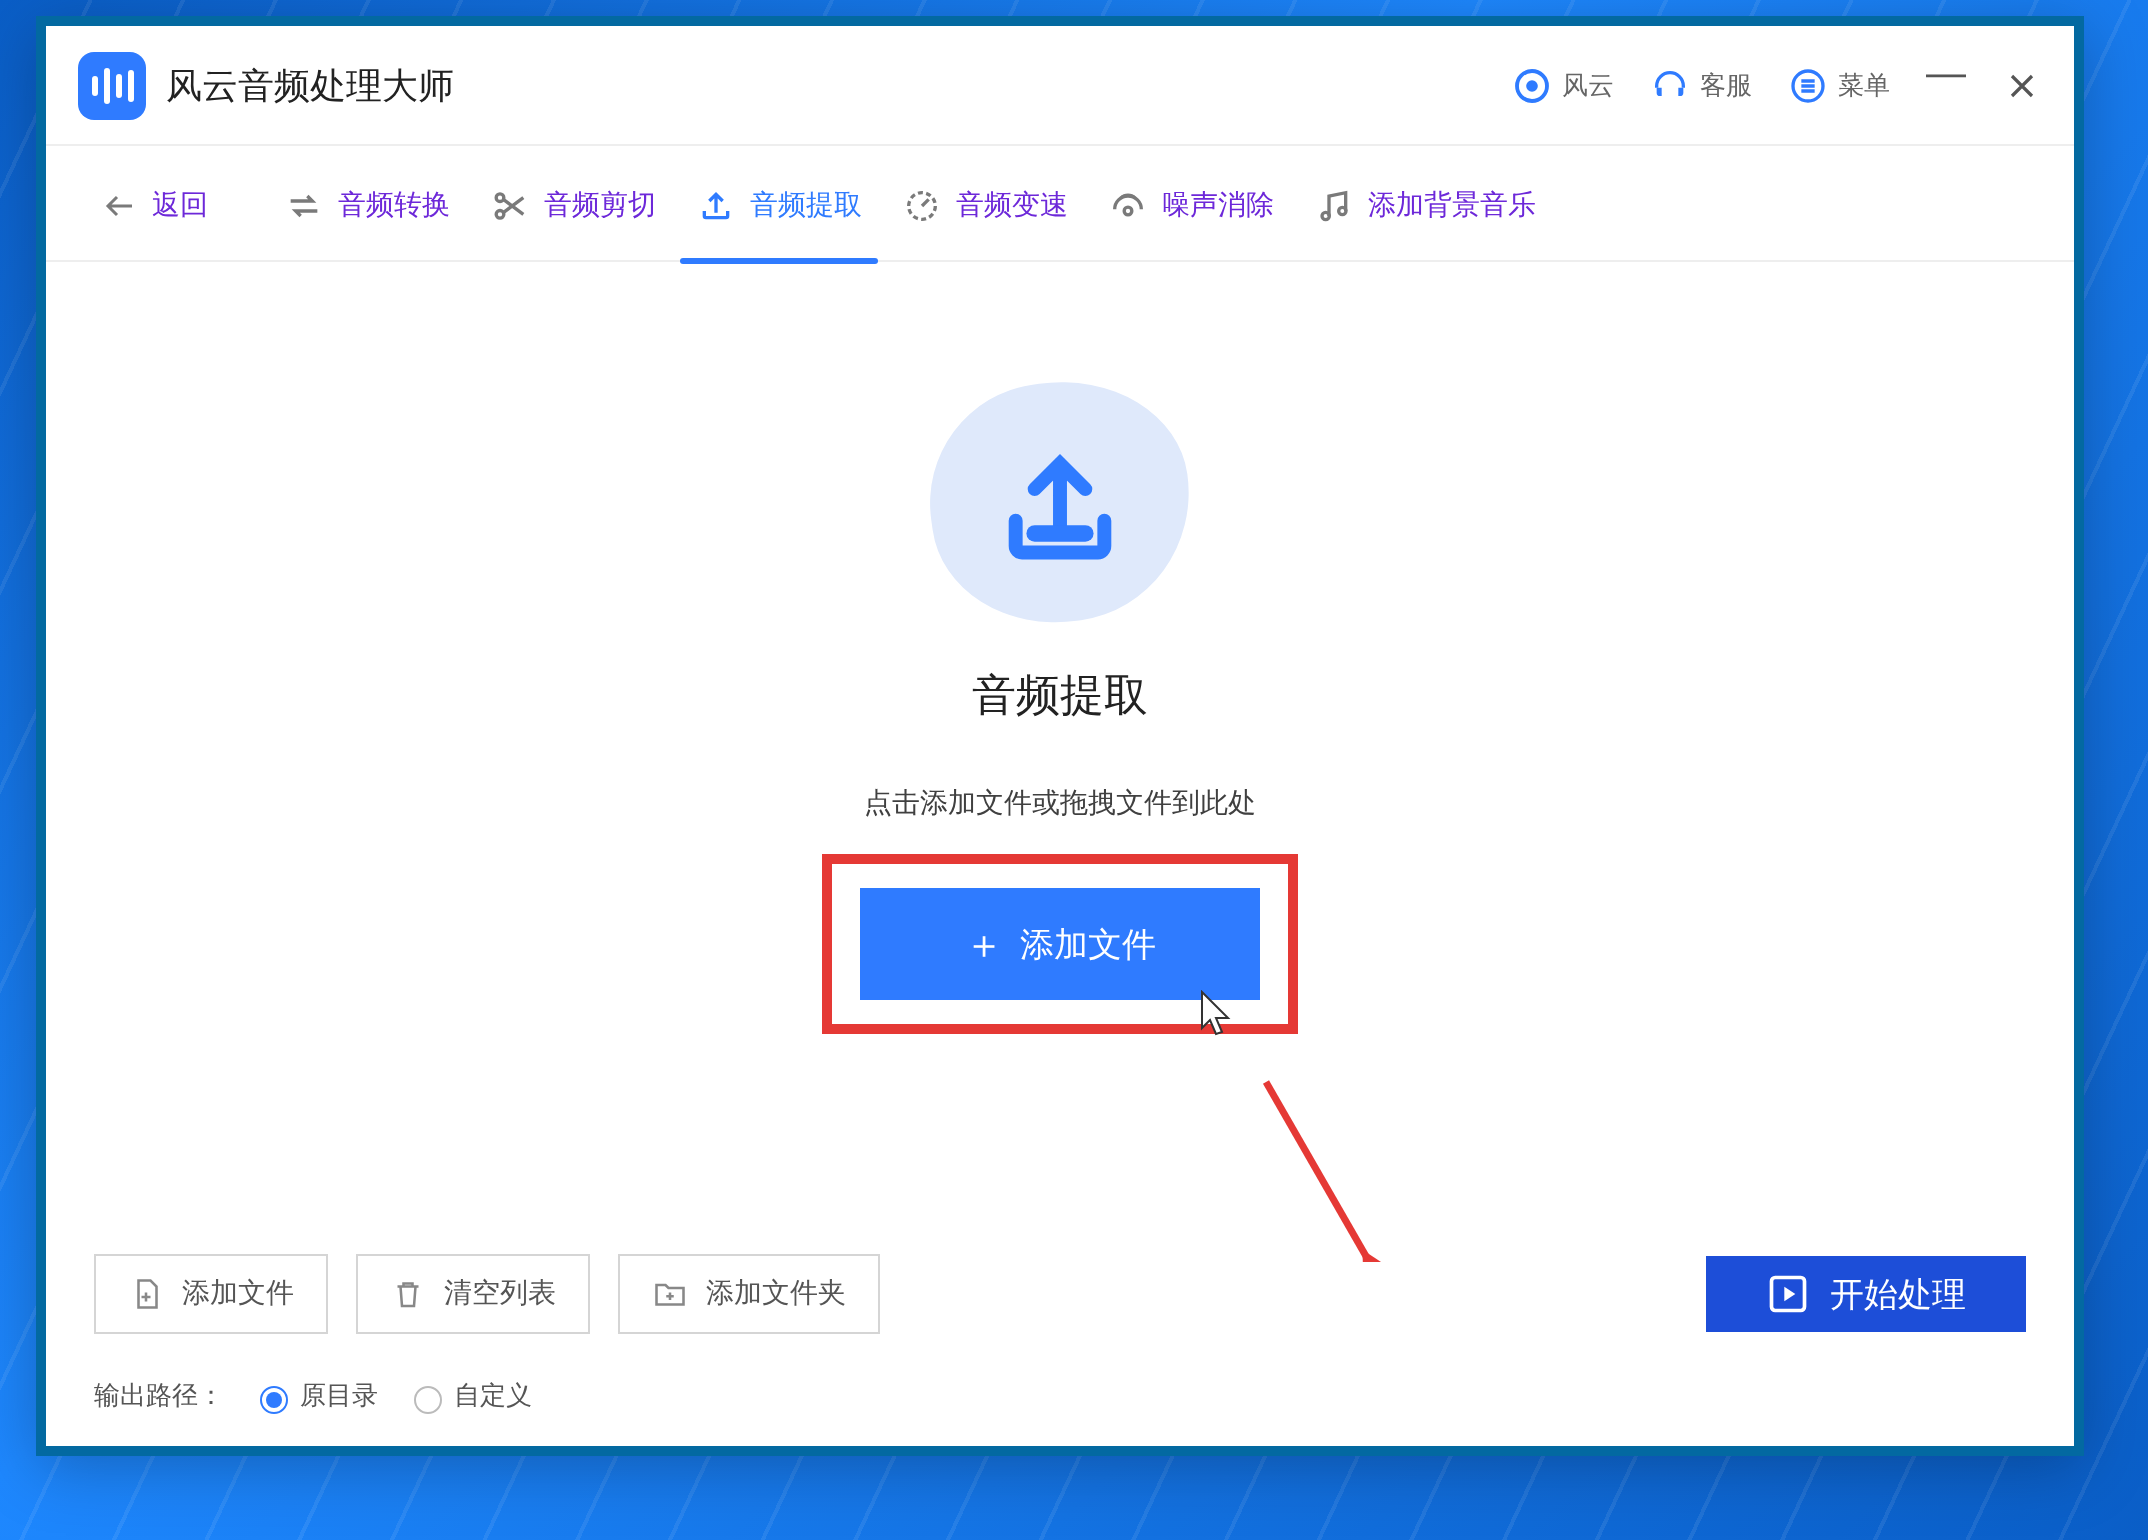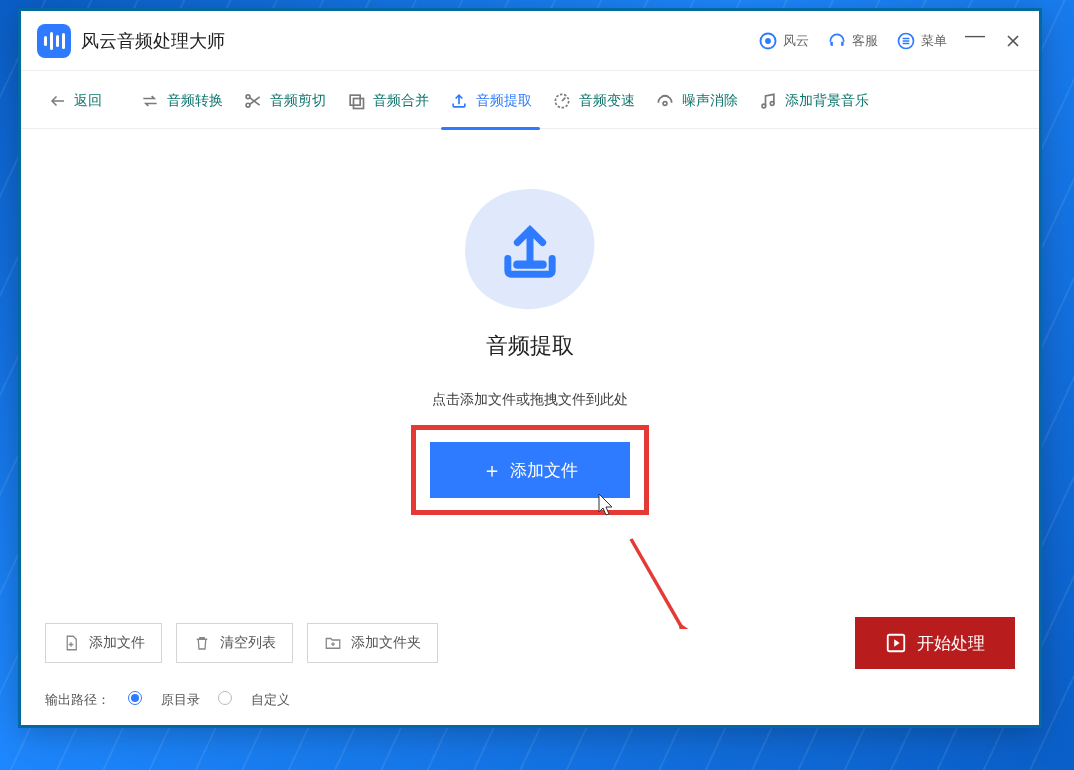--- a/index.html
+++ b/index.html
@@ -10,21 +10,21 @@
   }
   
   body::before{
     content:""; position:absolute; inset:0;
     background:
       repeating-linear-gradient(115deg, rgba(255,255,255,0) 0 40px, rgba(255,255,255,0.08) 40px 42px);
   }
 
   .window {
     position:absolute; left:18px; top:8px; width:1024px; height:720px;
-    background:#fff; border:3px solid #0369a1; box-shadow:0 6px 30px rgba(0,0,0,.25);
+    background:#fff; border:5px solid #0369a1; box-shadow:0 6px 30px rgba(0,0,0,.25);
     display:flex; flex-direction:column;
   }
 
   
   .titlebar{
     height:60px; display:flex; align-items:center; padding:0 16px;
     border-bottom:1px solid #eee;
   }
   .logo{
     width:34px; height:34px; border-radius:8px; background:#2f7bff;
@@ -44,21 +44,21 @@
   .win-btn{ width:20px; height:20px; display:flex; align-items:center; justify-content:center; color:#555; cursor:pointer;}
   .win-btn.minline{ font-size:20px; position:relative; top:-5px; }
   .win-btn.close svg{width:14px;height:14px}
 
   
   .tabs{
     height:58px; display:flex; align-items:center; padding:0 24px; gap:12px;
     border-bottom:1px solid #eee;
   }
   .tab{
-    display:flex; align-items:center; gap:7px; color:#0f766e; font-size:14px;
+    display:flex; align-items:center; gap:7px; color:#6d28d9; font-size:14px;
     cursor:pointer; padding:6px 4px 4px; position:relative; height:58px;
   }
   .tab .ic{ color:#7a7a7a; display:flex; }
   .tab.active{ color:#2f7bff; }
   .tab.active .ic{ color:#2f7bff; }
   .tab.active::after{
     content:""; position:absolute; left:-4px; right:-4px; bottom:-1px; height:3px;
     background:#2f7bff; border-radius:2px;
   }
   .tab-sep{ width:6px; }
@@ -97,27 +97,27 @@
   .bottombar{
     padding:10px 24px 16px; display:flex; flex-direction:column; gap:8px;
   }
   .bb-row1{ display:flex; align-items:center; gap:14px; }
   .bb-btn{
     height:40px; border:1px solid #d5d5d5; background:#fff; color:#555;
     display:flex; align-items:center; gap:9px; padding:0 16px; cursor:pointer; font-size:14px;
   }
   .bb-btn .ic{ color:#888; display:flex;}
   .start-btn{
-    margin-left:auto; height:52px; background:#b91c1c; color:#fff; border:none;
+    margin-left:auto; height:38px; background:#1d4ed8; color:#fff; border:none;
     display:flex; align-items:center; gap:10px; padding:0 30px; font-size:17px; cursor:pointer;
   }
   .start-btn .ic{ display:flex; }
 
   .bb-row2{ display:flex; align-items:center; gap:18px; font-size:13px; color:#555; margin-top:14px;}
-  .radio{ display:flex; align-items:flex-start; gap:19px; cursor:pointer;}
+  .radio{ display:flex; align-items:flex-end; gap:6px; cursor:pointer;}
   .radio .dot{
     width:14px; height:14px; border-radius:50%; border:1.5px solid #bbb; display:inline-block; position:relative;
   }
   .radio.checked .dot{ border-color:#2f7bff;}
   .radio.checked .dot::after{
     content:""; position:absolute; inset:2px; border-radius:50%; background:#2f7bff;
   }
 
   svg{ display:block; }
 </style>
@@ -199,29 +199,20 @@
       <span class="ic">
         <svg width="20" height="20" viewBox="0 0 24 24" fill="none" stroke="currentColor" stroke-width="2">
             <circle cx="6" cy="7" r="2.3"></circle>
             <circle cx="6" cy="17" r="2.3"></circle>
             <path d="M8 8l12 9M8 16L20 7"></path>
           </svg>
       </span>
       <span>音频剪切</span>
     </div>
 
-    <div class="tab">
-      <span class="ic">
-        <svg width="20" height="20" viewBox="0 0 24 24" fill="none" stroke="currentColor" stroke-width="2">
-            <rect x="5" y="5" width="12" height="12"></rect>
-            <rect x="9" y="9" width="12" height="12"></rect>
-          </svg>
-      </span>
-      <span>音频合并</span>
-    </div>
 
     <div class="tab active">
       <span class="ic">
         <svg width="20" height="20" viewBox="0 0 24 24" fill="none" stroke="currentColor" stroke-width="2">
             <path d="M12 16V5M8 9l4-4 4 4"></path>
             <path d="M5 15v3a1 1 0 0 0 1 1h12a1 1 0 0 0 1-1v-3"></path>
           </svg>
       </span>
       <span>音频提取</span>
     </div>

